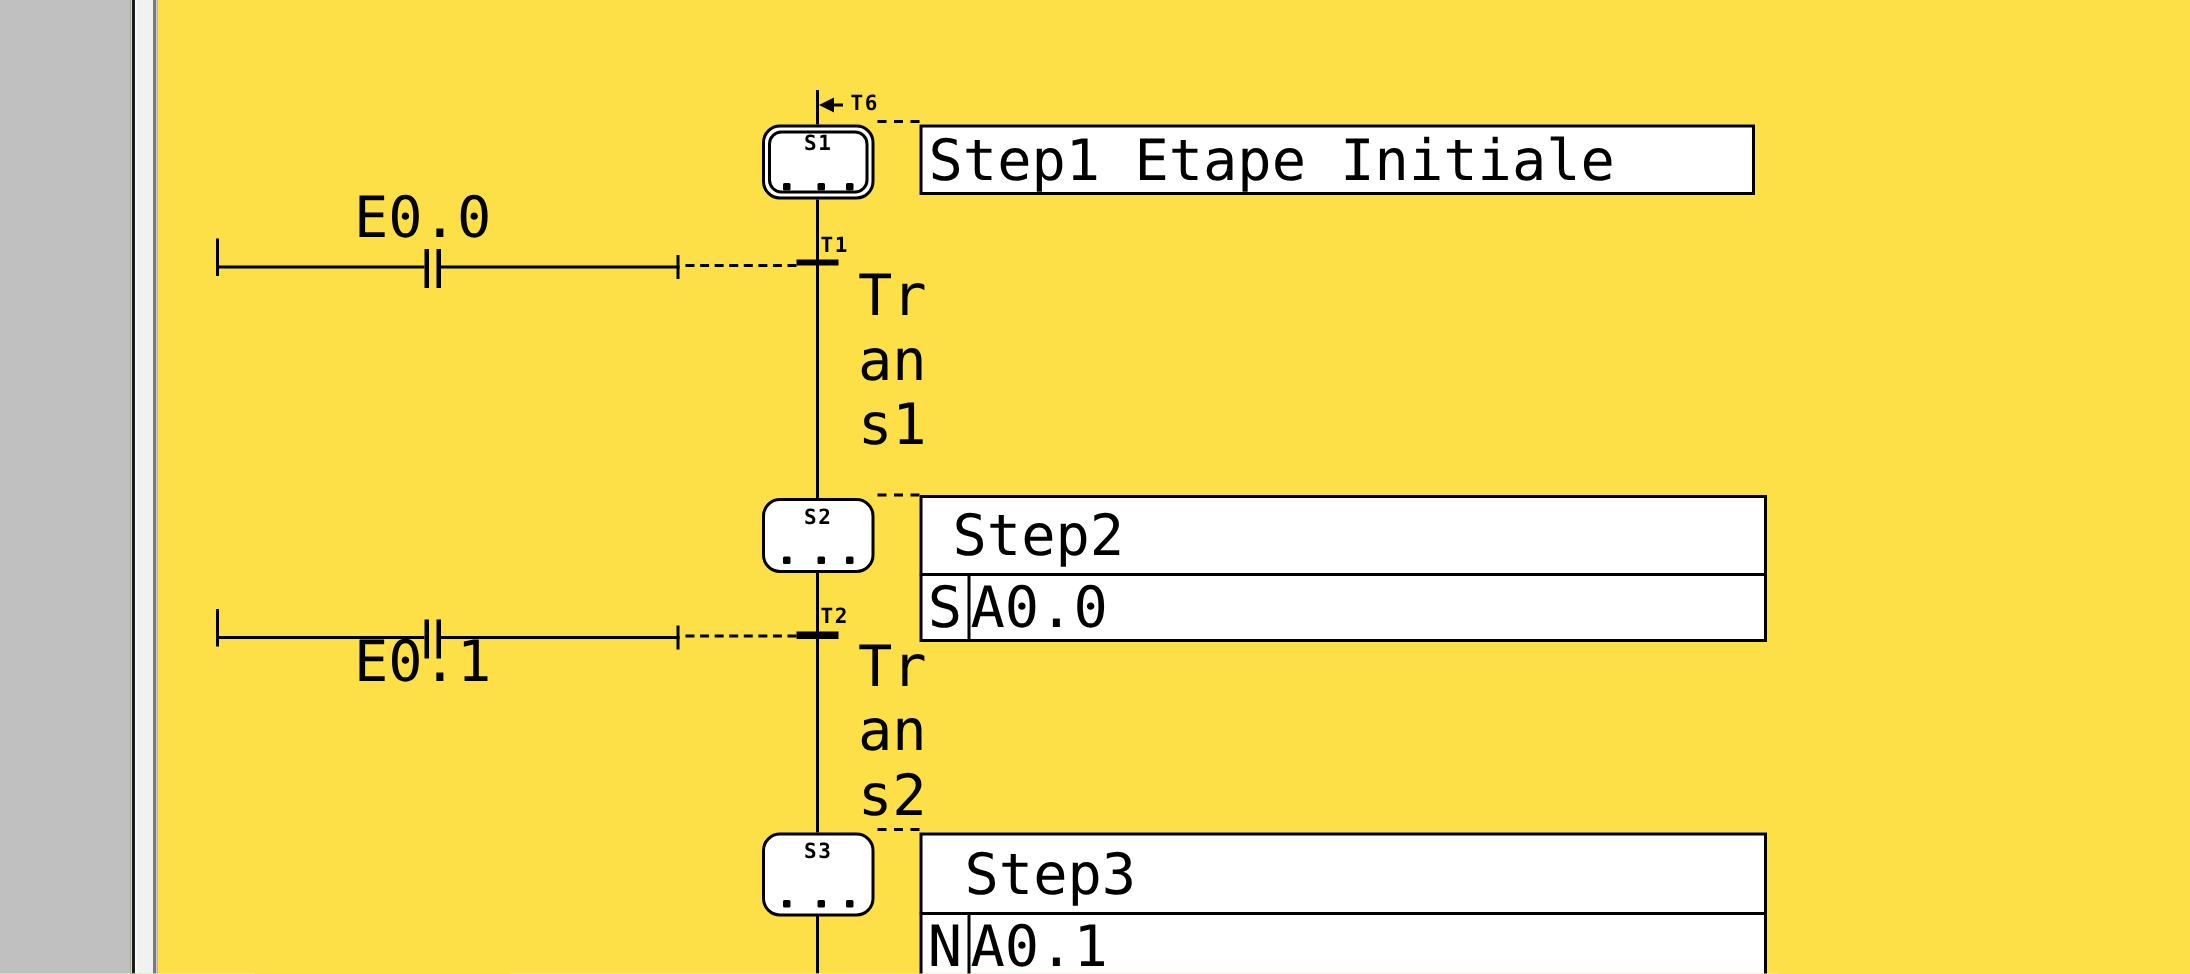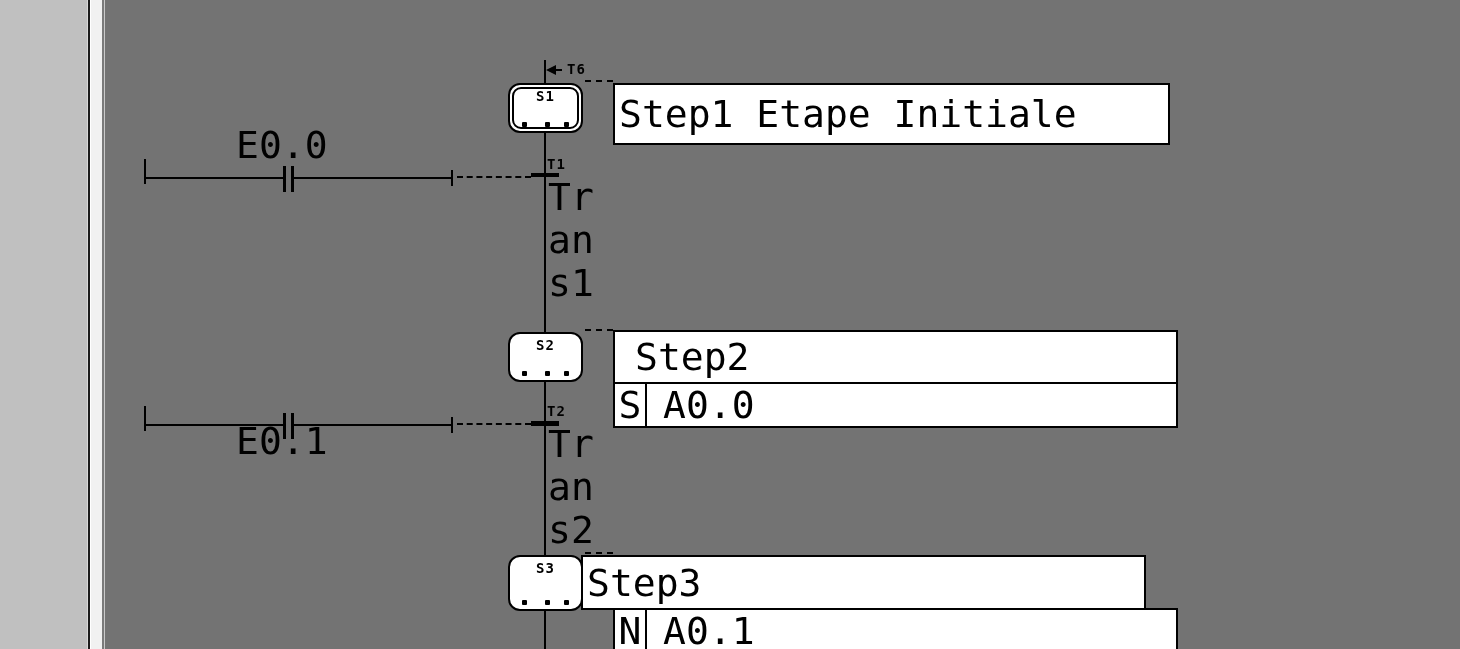--- a/index.html
+++ b/index.html
@@ -1,18 +1,18 @@
 <!DOCTYPE html>
 <html><head>
 <meta charset="utf-8">
 <style>
   html,body { margin:0; padding:0; }
   .canvas {
     position:relative; width:1460px; height:649px;
-    background:#737373; overflow:hidden;
+    background:#fde047; overflow:hidden;
     font-family:"DejaVu Sans Mono","Liberation Mono",monospace;
     color:#000;
     text-decoration:underline;
   }
   
   .sidebar   { position:absolute; left:0; top:0; width:87px; height:649px; background:#c0c0c0; }
   .side-edge { position:absolute; left:87px; top:0; width:3px; height:649px; background:#1c1c1c; border-left:1px solid #d8d8d8; }
   .divider   { position:absolute; left:90px; top:0; width:12px; height:649px; background:#f1f1f1; border-left:1px solid #ffffff; }
   .div-edge  { position:absolute; left:102px; top:0; width:2px; height:649px; background:#7a7a7a; border-right:1px solid #c9c9c9; }
 
@@ -31,25 +31,25 @@
   .dot { position:absolute; bottom:4px; width:5px; height:5px; background:#000; border-radius:1px; }
   .dot.d1 { left:12px; } .dot.d2 { left:35px; } .dot.d3 { right:12px; }
 
   
   .cbox { position:absolute; border:2px solid #000; box-sizing:border-box; background:#fff;
           display:flex; align-items:center; font-size:38px; white-space:pre; }
   .cbox .pad { padding-left:4px; }
   .abox { position:absolute; border:2px solid #000; box-sizing:border-box; background:#fff;
           display:flex; align-items:stretch; font-size:38px; }
   .aqual { width:30px; border-right:2px solid #000; display:flex; align-items:center; justify-content:center; }
-  .aval  { display:flex; align-items:center; padding-left:16px; }
+  .aval  { display:flex; align-items:center; padding-left:0; }
 
   
   .tname { position:absolute; font-size:38px; line-height:43px; }
-  .tname div { white-space:nowrap; }
+  .tname div { white-space:nowrap;margin-left:24px; }
 
   
   .arrowhead { position:absolute; width:0; height:0;
     border-top:5px solid transparent; border-bottom:5px solid transparent;
     border-right:10px solid #000; }
 </style>
 </head>
 <body>
 
 <div class="canvas">
@@ -69,21 +69,21 @@
   <div class="lbl" style="left:567px; top:61px;">T6</div>
 
   <div class="step" style="left:508px; top:83px; height:50px;">
     <div class="step-inner"></div>
     <div class="step-id">S1</div>
     <div class="dot d1"></div>
     <div class="dot d2"></div>
     <div class="dot d3"></div>
   </div>
   <div class="dash" style="left:585px; top:80px; width:28px;"></div>
-  <div class="cbox" style="left:613px; top:83px; width:557px; height:62px;">
+  <div class="cbox" style="left:613px; top:83px; width:557px; height:47px;">
     <span class="pad">Step1 Etape Initiale</span>
   </div>
 
   <div class="big" style="left:236px; top:123px;">E0.0</div>
   <div class="v" style="left:144px; top:159px; height:25px;"></div>
   <div class="h" style="left:144px; top:177px; width:139px;"></div>
   <div class="bar" style="left:283px; top:166px; width:3px; height:26px;"></div>
   <div class="bar" style="left:291px; top:166px; width:3px; height:26px;"></div>
   <div class="h" style="left:294px; top:177px; width:159px;"></div>
   <div class="v" style="left:451px; top:170px; height:16px;"></div>
@@ -127,21 +127,21 @@
     <div>s2</div>
   </div>
 
   <div class="step" style="left:508px; top:555px; height:56px;">
     <div class="step-id">S3</div>
     <div class="dot d1"></div>
     <div class="dot d2"></div>
     <div class="dot d3"></div>
   </div>
   <div class="dash" style="left:585px; top:552px; width:28px;"></div>
-  <div class="cbox" style="left:581px; top:555px; width:565px; height:55px;">
+  <div class="cbox" style="left:613px; top:555px; width:565px; height:55px;padding-left:24px;">
     <span class="pad">Step3</span>
   </div>
   <div class="abox" style="left:613px; top:608px; width:565px; height:46px;">
     <div class="aqual">N</div>
     <div class="aval">A0.1</div>
   </div>
 
 </div>
 
 </body></html>

